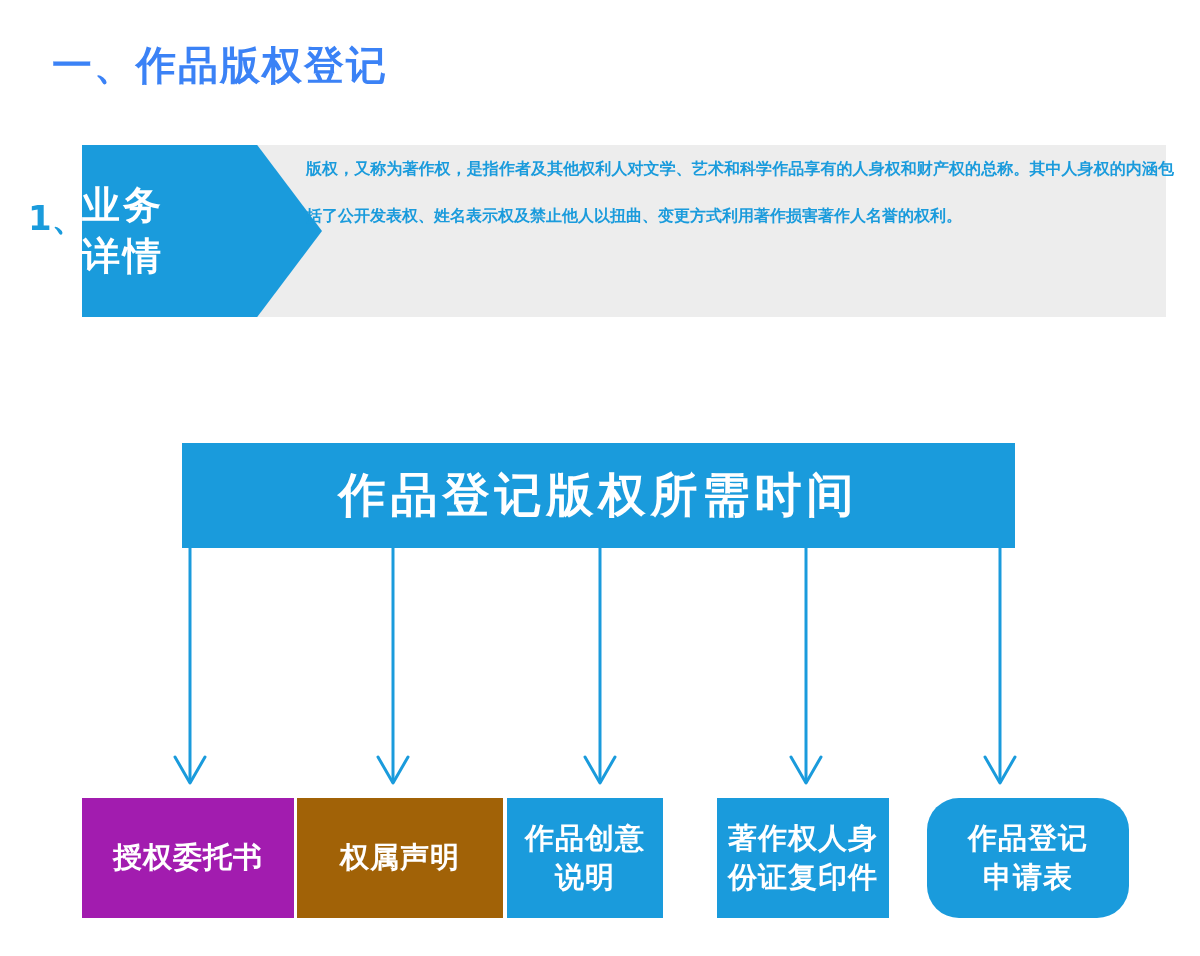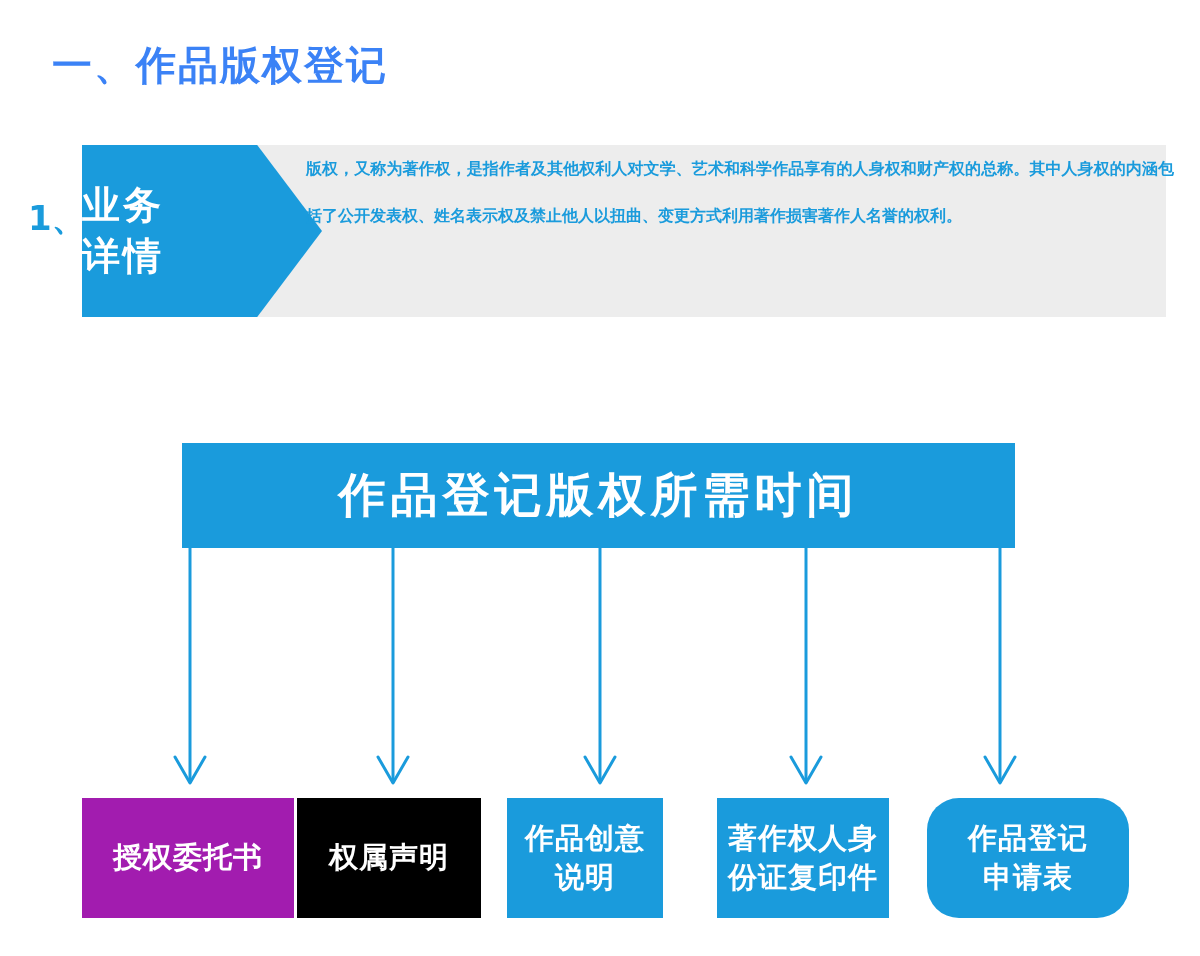--- a/index.html
+++ b/index.html
@@ -221,21 +221,21 @@
           <line x1="1000" y1="2" x2="1000" y2="240" stroke="#1A9BDC" stroke-width="3"></line>
           <polyline points="985,214 1000,240 1015,214" fill="none" stroke="#1A9BDC" stroke-width="3" stroke-linecap="round" stroke-linejoin="round"></polyline>
         </g>
       </svg>
   </div>
 
   <div class="doc-chips" id="doc-chips">
       <div class="doc-chip" style="left: 0px; width: 212px; background: #a21caf;">
         <span>授权委托书</span>
       </div>
-      <div class="doc-chip" style="left: 215px; width: 184px; background: #000000;">
+      <div class="doc-chip" style="left: 215px; width: 206px; background: #a16207;">
         <span>权属声明</span>
       </div>
       <div class="doc-chip" style="left: 425px; width: 156px; background: rgb(26, 155, 220);">
         <span>作品创意<br>说明</span>
       </div>
       <div class="doc-chip" style="left: 635px; width: 172px; background: rgb(26, 155, 220);">
         <span>著作权人身<br>份证复印件</span>
       </div>
       <div class="doc-chip" style="left: 845px; width: 202px; background: rgb(26, 155, 220); border-radius: 32px;">
         <span>作品登记<br>申请表</span>

